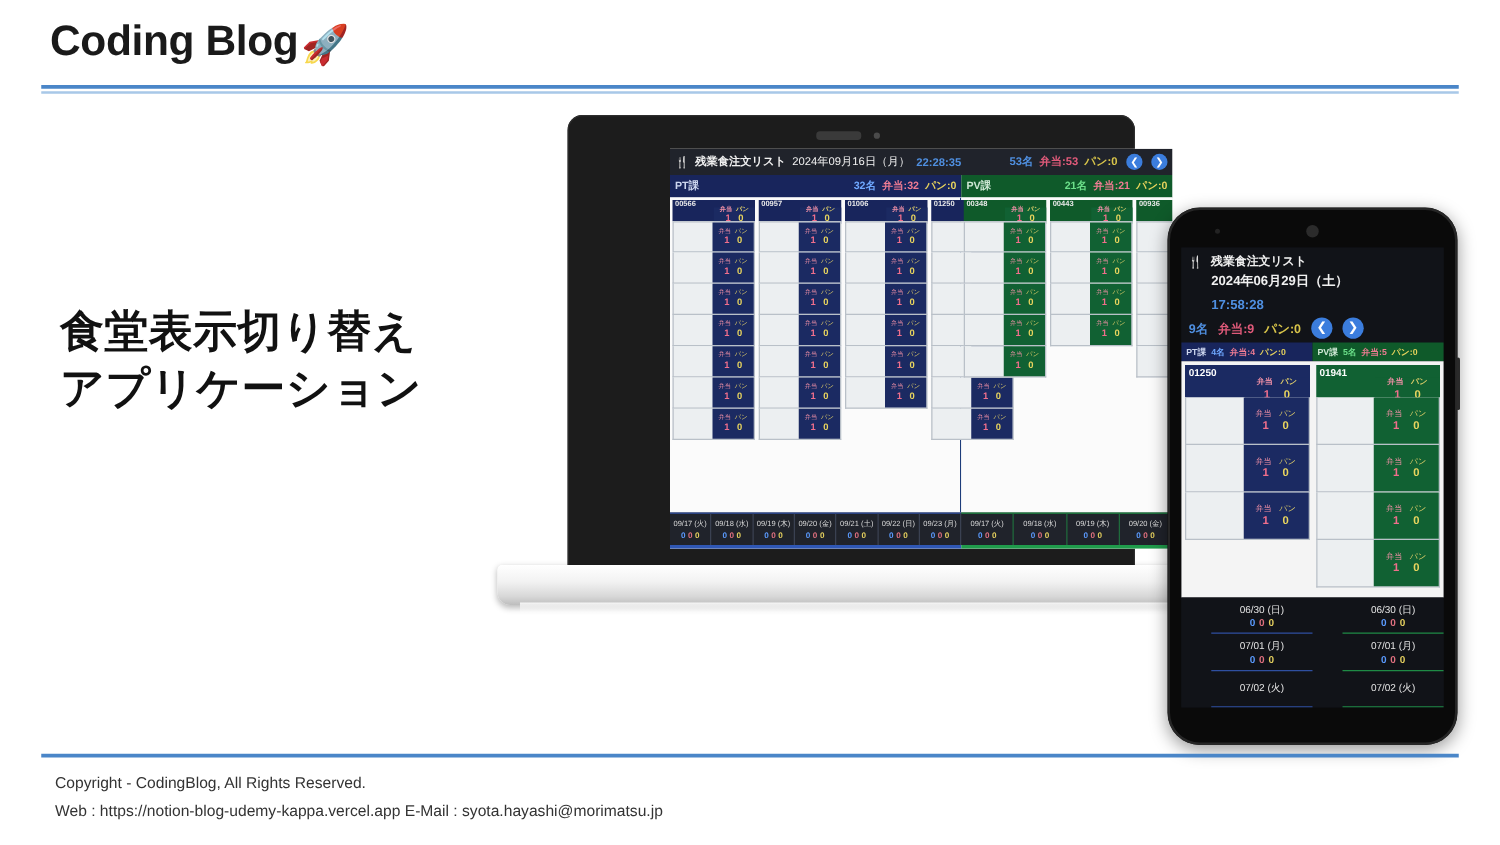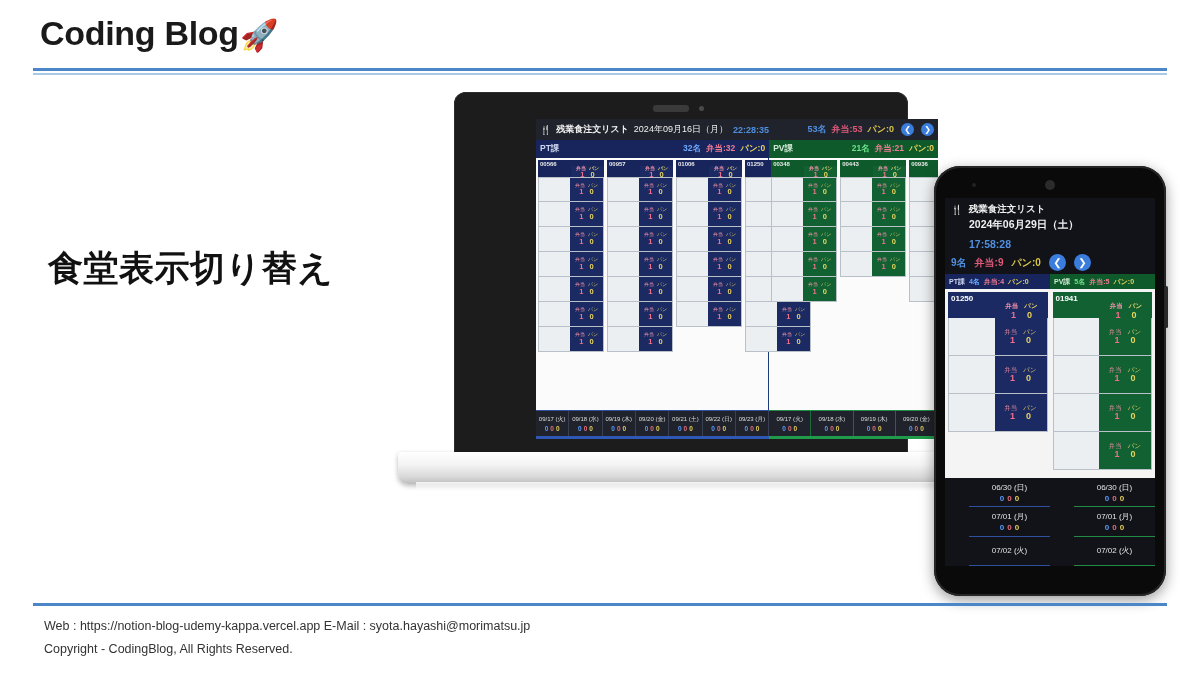--- a/index.html
+++ b/index.html
@@ -32,21 +32,21 @@
   .rule-top2 {
     position: absolute; left: 33px; top: 73px;
     width: 1134px; height: 2px; background: #a8c8e8;
   }
 
   
   .hero-title {
     position: absolute; left: 48px; top: 246px;
     font-size: 35px; font-weight: 700; color: #111111;
     line-height: 1.28; letter-spacing: 0.5px;
-    font-family: Liberation Sans, sans-serif;
+    font-family: Liberation Mono, monospace;
   }
   .hero-title div { white-space: nowrap; }
 
   
   .rule-bot {
     position: absolute; left: 33px; top: 603px;
     width: 1134px; height: 3px; background: #4a86c8;
   }
   .footer-text {
     position: absolute; left: 44px; top: 615px;
@@ -281,20 +281,21 @@
   <div class="brand">
     <span>Coding Blog</span>
     <span class="rocket">🚀</span>
   </div>
   <div class="rule-top"></div>
   <div class="rule-top2"></div>
 </div>
 
 <div class="hero-title">
   <div>食堂表示切り替え</div>
+  <div>アプリケーション</div>
 </div>
 
 <div class="laptop">
   <div class="laptop-lid">
     <div class="lid-speaker"></div>
     <div class="lid-cam"></div>
 
     <div class="screen">
 
       <div class="appbar">
@@ -1177,15 +1178,15 @@
           <div class="ph-dcell">
             <span>07/02 (火)</span>
           </div>
         </div>
     </div>
   </div>
 </div>
 
 <div class="rule-bot"></div>
 <div class="footer-text">
+  <div>Copyright -   CodingBlog, All Rights Reserved.</div>
   <div>Web : https://notion-blog-udemy-kappa.vercel.app  E-Mail : syota.hayashi@morimatsu.jp</div>
-  <div>Copyright -   CodingBlog, All Rights Reserved.</div>
 </div>
 
 </body></html>

